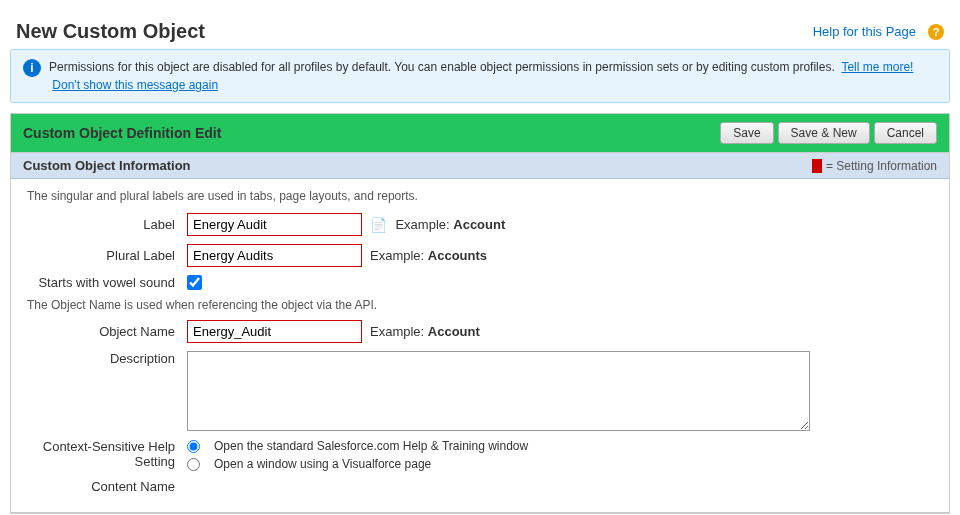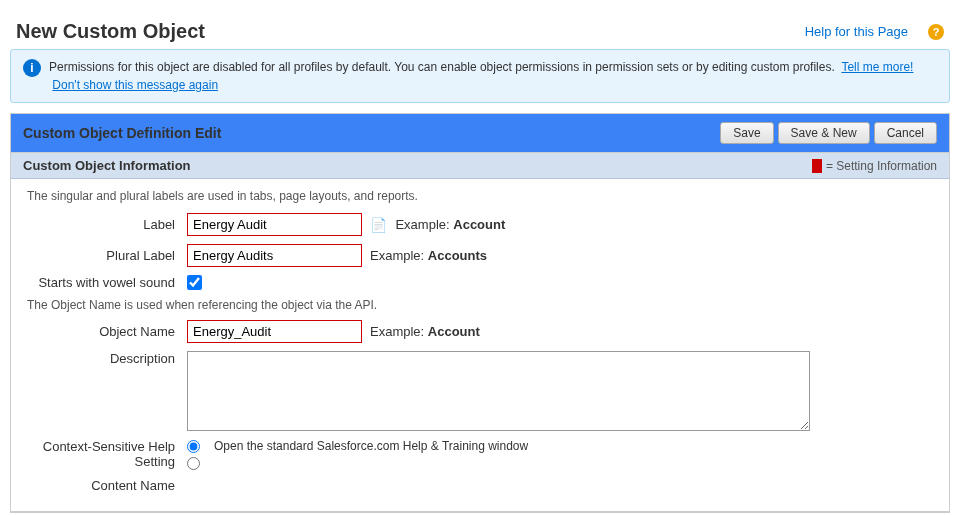--- a/index.html
+++ b/index.html
@@ -26,21 +26,21 @@
       font-size: 20px;
       font-weight: bold;
       color: #333;
     }
     .help-link {
       color: #0070d2;
       text-decoration: none;
       font-size: 13px;
       display: flex;
       align-items: center;
-      gap: 20px;
+      gap: 12px;
     }
     .help-icon {
       display: inline-flex;
       align-items: center;
       justify-content: center;
       background: #f0a500;
       color: #fff;
       border-radius: 50%;
       width: 16px;
       height: 16px;
@@ -86,21 +86,21 @@
       margin: 0 10px;
       border: 1px solid #ccc;
       background: #fff;
     }
     
     .section-header-bar {
       display: flex;
       justify-content: space-between;
       align-items: center;
       padding: 8px 12px;
-      background: #3b82f6;
+      background: #22c55e;
       border-bottom: 1px solid #ccc;
     }
     .section-header-title {
       font-size: 14px;
       font-weight: bold;
       color: #333;
     }
     .btn-group {
       display: flex;
       gap: 4px;
@@ -329,20 +329,21 @@
 
         <div class="form-row form-row-top">
           <div class="form-label">Context-Sensitive Help Setting</div>
           <div class="radio-group">
             <label class="radio-item">
               <input type="radio" name="help_setting" checked="" style="">
               <span>Open the standard Salesforce.com Help &amp; Training window</span>
             </label>
             <label class="radio-item">
               <input type="radio" name="help_setting" style="">
+              <span>Open a window using a Visualforce page</span>
             </label>
           </div>
         </div>
 
         <div class="form-row">
           <div class="form-label">Content Name</div>
         </div>
 
       </div>
     </div>

